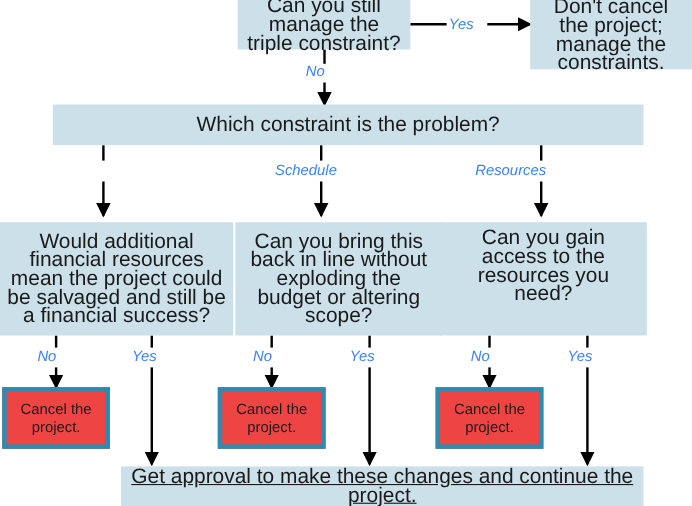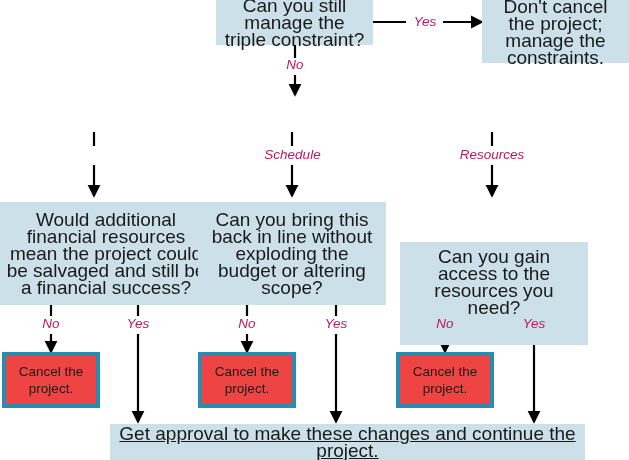--- a/index.html
+++ b/index.html
@@ -37,23 +37,22 @@
   .cancel-box {
     background: #ef4444;
     border: 4px solid #2b8cb2;
     font-size: 13.5px;
     line-height: 17px;
   }
   .edge-label {
     position: absolute;
     font-style: italic;
     font-size: 13.5px;
-    color: #be185d;
+    color: #3b82f6;
     white-space: nowrap;
-    text-align: center;
   }
   svg.wires {
     position: absolute;
     left: 0;
     top: 0;
     width: 629px;
     height: 460px;
     pointer-events: none;
   }
   .wire {
@@ -105,43 +104,44 @@
     <line class="wire" x1="445" y1="334" x2="445" y2="352" marker-end="url(#arrow)"></line>
 
     <line class="wire" x1="534" y1="305" x2="534" y2="316"></line>
     <line class="wire" x1="534" y1="334" x2="534" y2="422" marker-end="url(#arrow)"></line>
   </svg>
 
   <div class="node fill-blue" style="left:216px; top:0px; width:157px; height:45px;">Can you still manage the triple constraint?</div>
 
   <div class="node fill-blue" style="left:482px; top:0px; width:147px; height:63px;">Don't cancel the project; manage the constraints.</div>
 
+  <div class="node fill-blue" style="left:48px; top:95px; width:537px; height:37px;">Which constraint is the problem?</div>
 
   <div class="node fill-blue" style="left:0px; top:202px; width:212px; height:103px;">Would additional financial resources mean the project could be salvaged and still be a financial success?</div>
 
-  <div class="node fill-blue" style="left:198px; top:202px; width:188px; height:103px;">Can you bring this back in line without exploding the budget or altering scope?</div>
+  <div class="node fill-blue" style="left:214px; top:202px; width:188px; height:103px;">Can you bring this back in line without exploding the budget or altering scope?</div>
 
-  <div class="node fill-blue" style="left:400px; top:202px; width:188px; height:103px; align-items:flex-start; padding-top:6px;margin-top:40px;">Can you gain access to the resources you need?</div>
+  <div class="node fill-blue" style="left:400px; top:202px; width:188px; height:103px; align-items:flex-start; padding-top:6px;">Can you gain access to the resources you need?</div>
 
   <div class="node cancel-box" style="left:2px; top:352px; width:98px; height:56px;">Cancel the project.</div>
 
   <div class="node cancel-box" style="left:198px; top:352px; width:98px; height:56px;">Cancel the project.</div>
 
   <div class="node cancel-box" style="left:396px; top:352px; width:98px; height:56px;">Cancel the project.</div>
 
   <div class="node fill-blue" style="left:110px; top:424px; width:475px; height:36px;text-decoration:underline;">Get approval to make these changes and continue the project.</div>
 
   <div class="edge-label" style="left:408px; top:14px; width:34px;">Yes</div>
 
   <div class="edge-label" style="left:278px; top:57px; width:34px;">No</div>
 
 
   <div class="edge-label" style="left:250px; top:147px; width:85px;">Schedule</div>
 
-  <div class="edge-label" style="left:446px; top:147px; width:92px;font-style:italic;">Resources</div>
+  <div class="edge-label" style="left:432px; top:147px; width:92px;font-style:italic;">Resources</div>
 
   <div class="edge-label" style="left:34px; top:316px; width:34px;">No</div>
 
   <div class="edge-label" style="left:120px; top:316px; width:36px;">Yes</div>
 
   <div class="edge-label" style="left:230px; top:316px; width:34px;">No</div>
 
   <div class="edge-label" style="left:318px; top:316px; width:36px;">Yes</div>
 
   <div class="edge-label" style="left:428px; top:316px; width:34px;">No</div>

